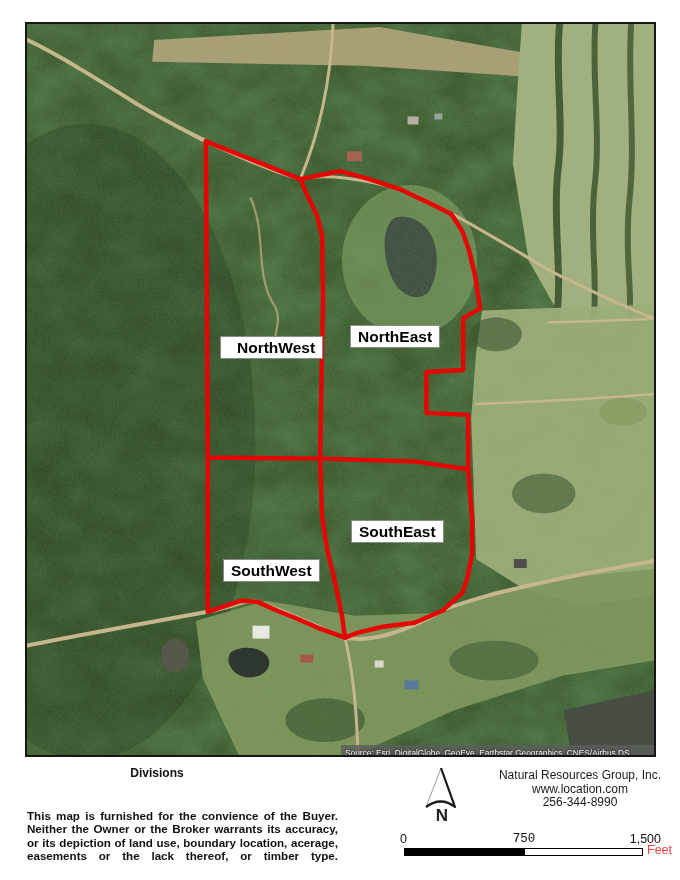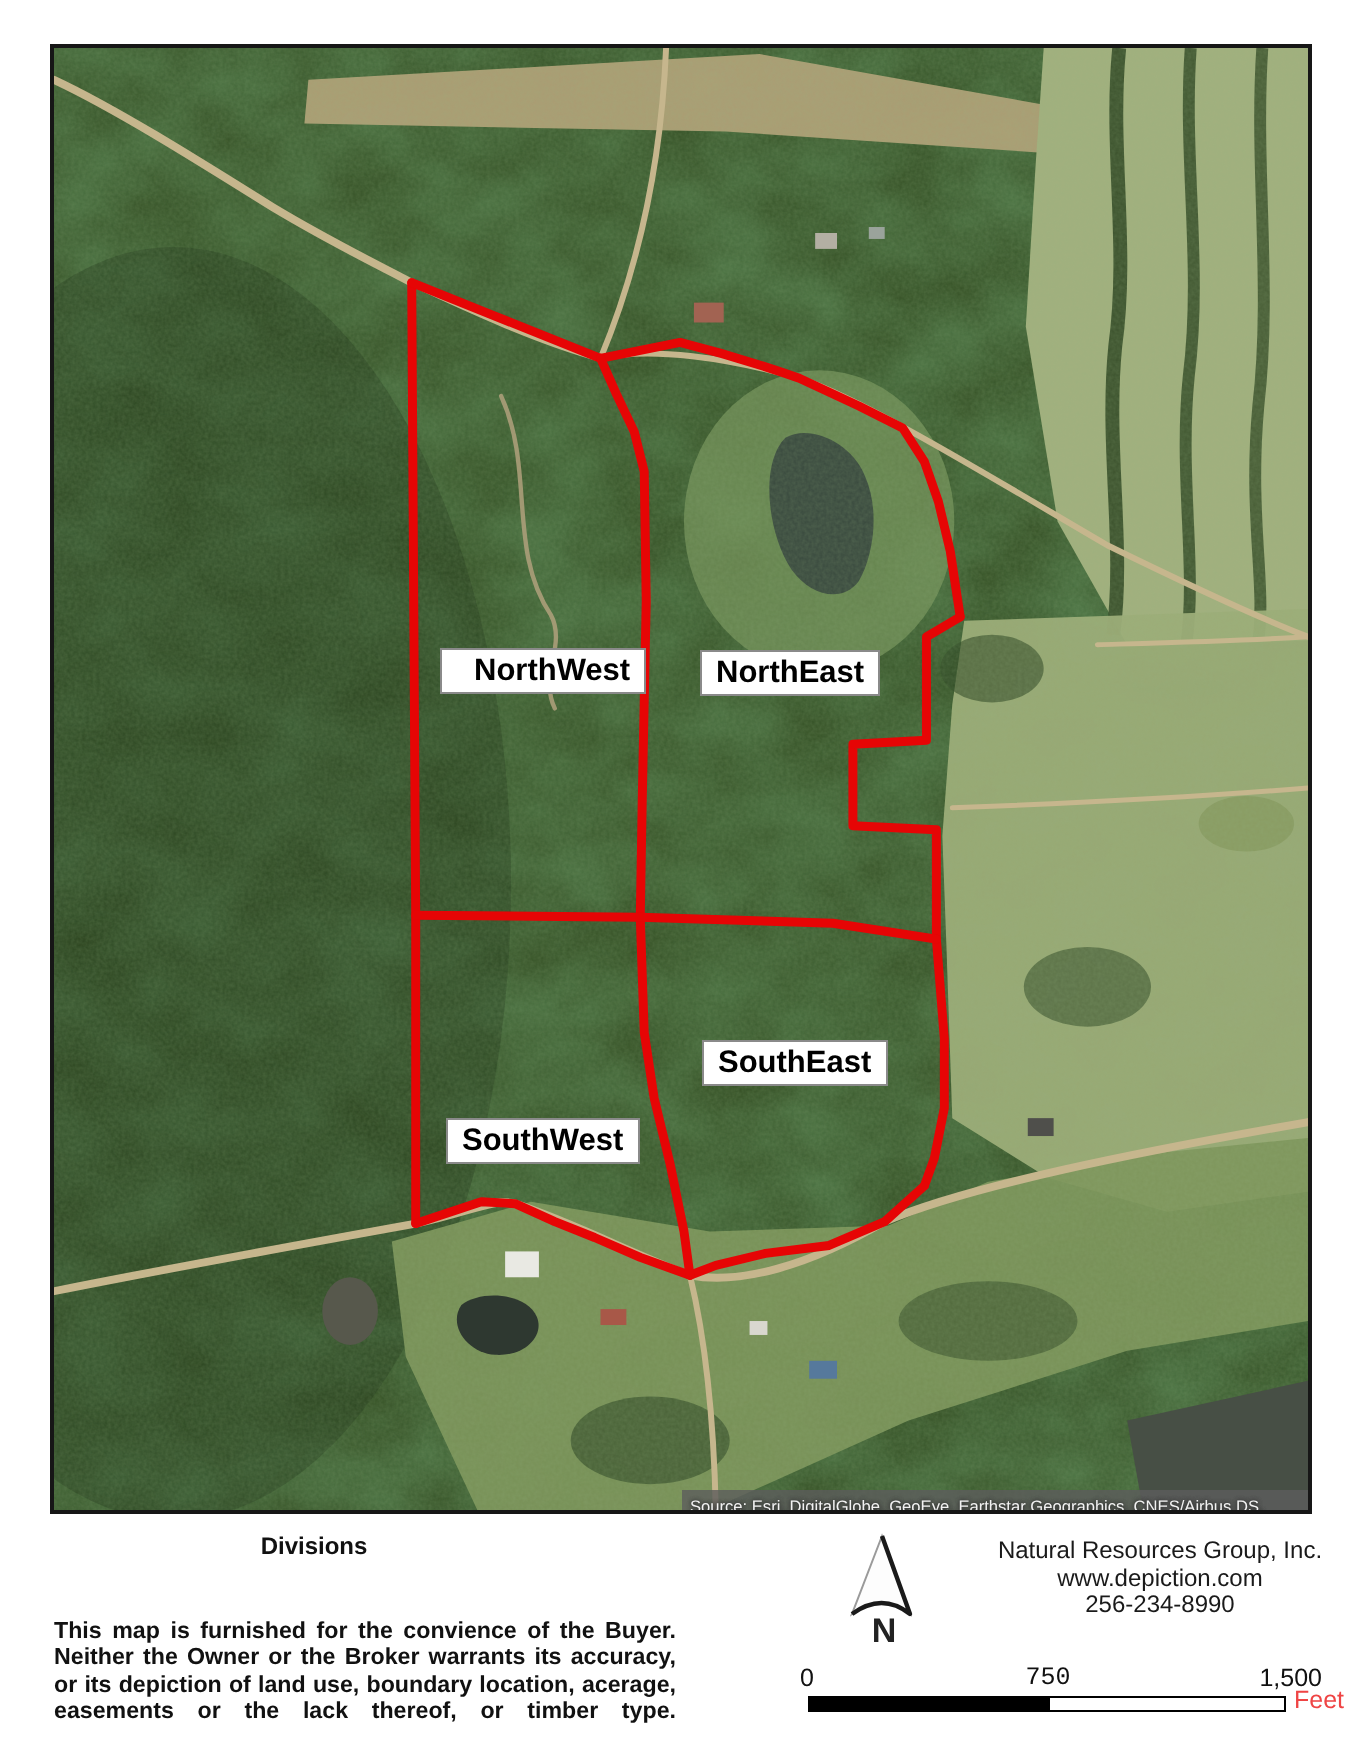--- a/index.html
+++ b/index.html
@@ -112,21 +112,21 @@
         <path d="M275,156 L315,148 C335,153 355,159 375,166 L405,180 L427,191 L438,208 L445,228 L451,253 L456,286"></path>
         <path d="M456,286 L439,296 L439,348 L402,350 L402,391 L444,393 L444,448"></path>
         <path d="M444,448 L448,498 L448,533 L443,558 L438,572"></path>
         <path d="M438,572 L418,590 L390,602 L358,606 L333,612 L320,617"></path>
         <path d="M320,617 L295,608 L272,598 L252,590 L232,581 L215,580 L182,591"></path>
         <path d="M275,156 L283,174 L292,193 L297,213 L298,278 L296,378 L295,437 L297,495 L302,528 L310,561 L317,595 L320,617"></path>
         <path d="M182,436 L295,437 L392,440 L444,448"></path>
       </g>
     </svg>
 
-    <div class="parcel-label" style="left:193px;top:300px;padding-left:16px;">NorthWest</div>
+    <div class="parcel-label" style="left:193px;top:312px;padding-left:16px;">NorthWest</div>
     <div class="parcel-label" style="left:323px;top:301px;">NorthEast</div>
     <div class="parcel-label" style="left:196px;top:494px;margin-top:41px;">SouthWest</div>
     <div class="parcel-label" style="left:324px;top:496px;text-align:right;">SouthEast</div>
 
     <div class="attribution">Source: Esri, DigitalGlobe, GeoEye, Earthstar Geographics, CNES/Airbus DS, USDA, USGS, AeroGRID, IGN, and the GIS User Community</div>
   </div>
 
   <div class="title-block">
     <div class="map-subtitle">Divisions</div>
   </div>
@@ -139,22 +139,22 @@
   </div>
 
   <svg class="north-arrow" viewBox="0 0 42 46">
     <path d="M20,3 L5,42 Q20,31 34,42 Z" fill="#fdfdfd" stroke="#9a9a9a" stroke-width="1"></path>
     <path d="M20,3 L34,42 Q20,31 5,42" fill="none" stroke="#1a1a1a" stroke-width="2.2" stroke-linejoin="round"></path>
   </svg>
   <div class="north-label">N</div>
 
   <div class="company-block">
     <div>Natural Resources Group, Inc.</div>
-    <div>www.depiction.com</div>
-    <div>256-234-8990</div>
+    <div>www.location.com</div>
+    <div>256-344-8990</div>
   </div>
 
   <div class="scalebar">
     <span class="sb-num sb-zero">0</span>
     <span class="sb-num sb-mid">750</span>
     <span class="sb-num sb-end">1,500</span>
     <div class="sb-bar">
       <div class="sb-fill"></div>
     </div>
     <span class="sb-unit">Feet</span>

